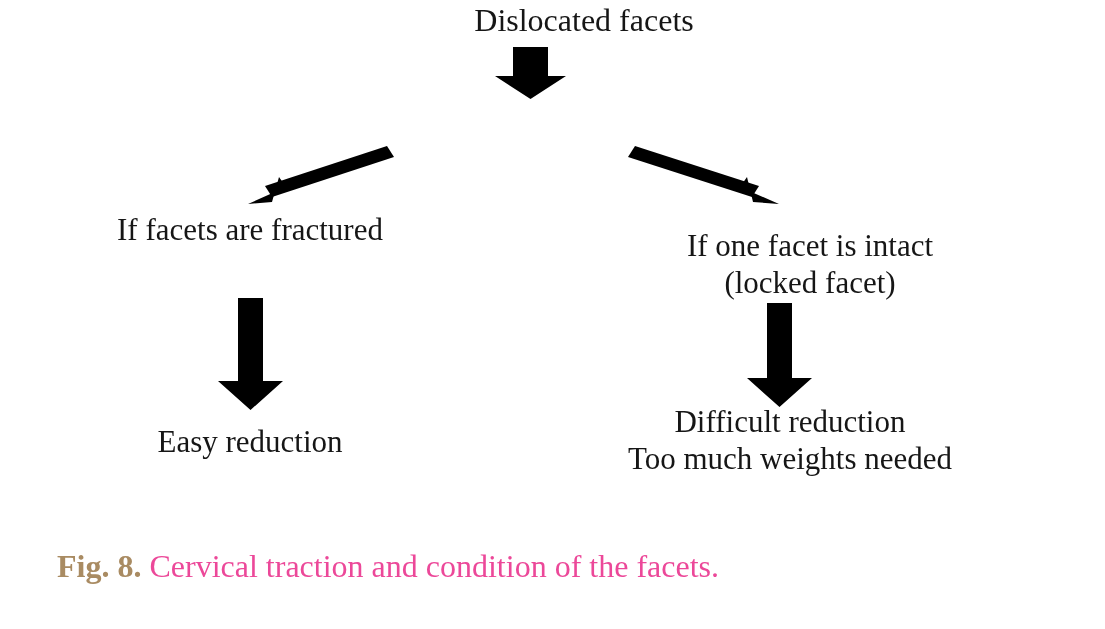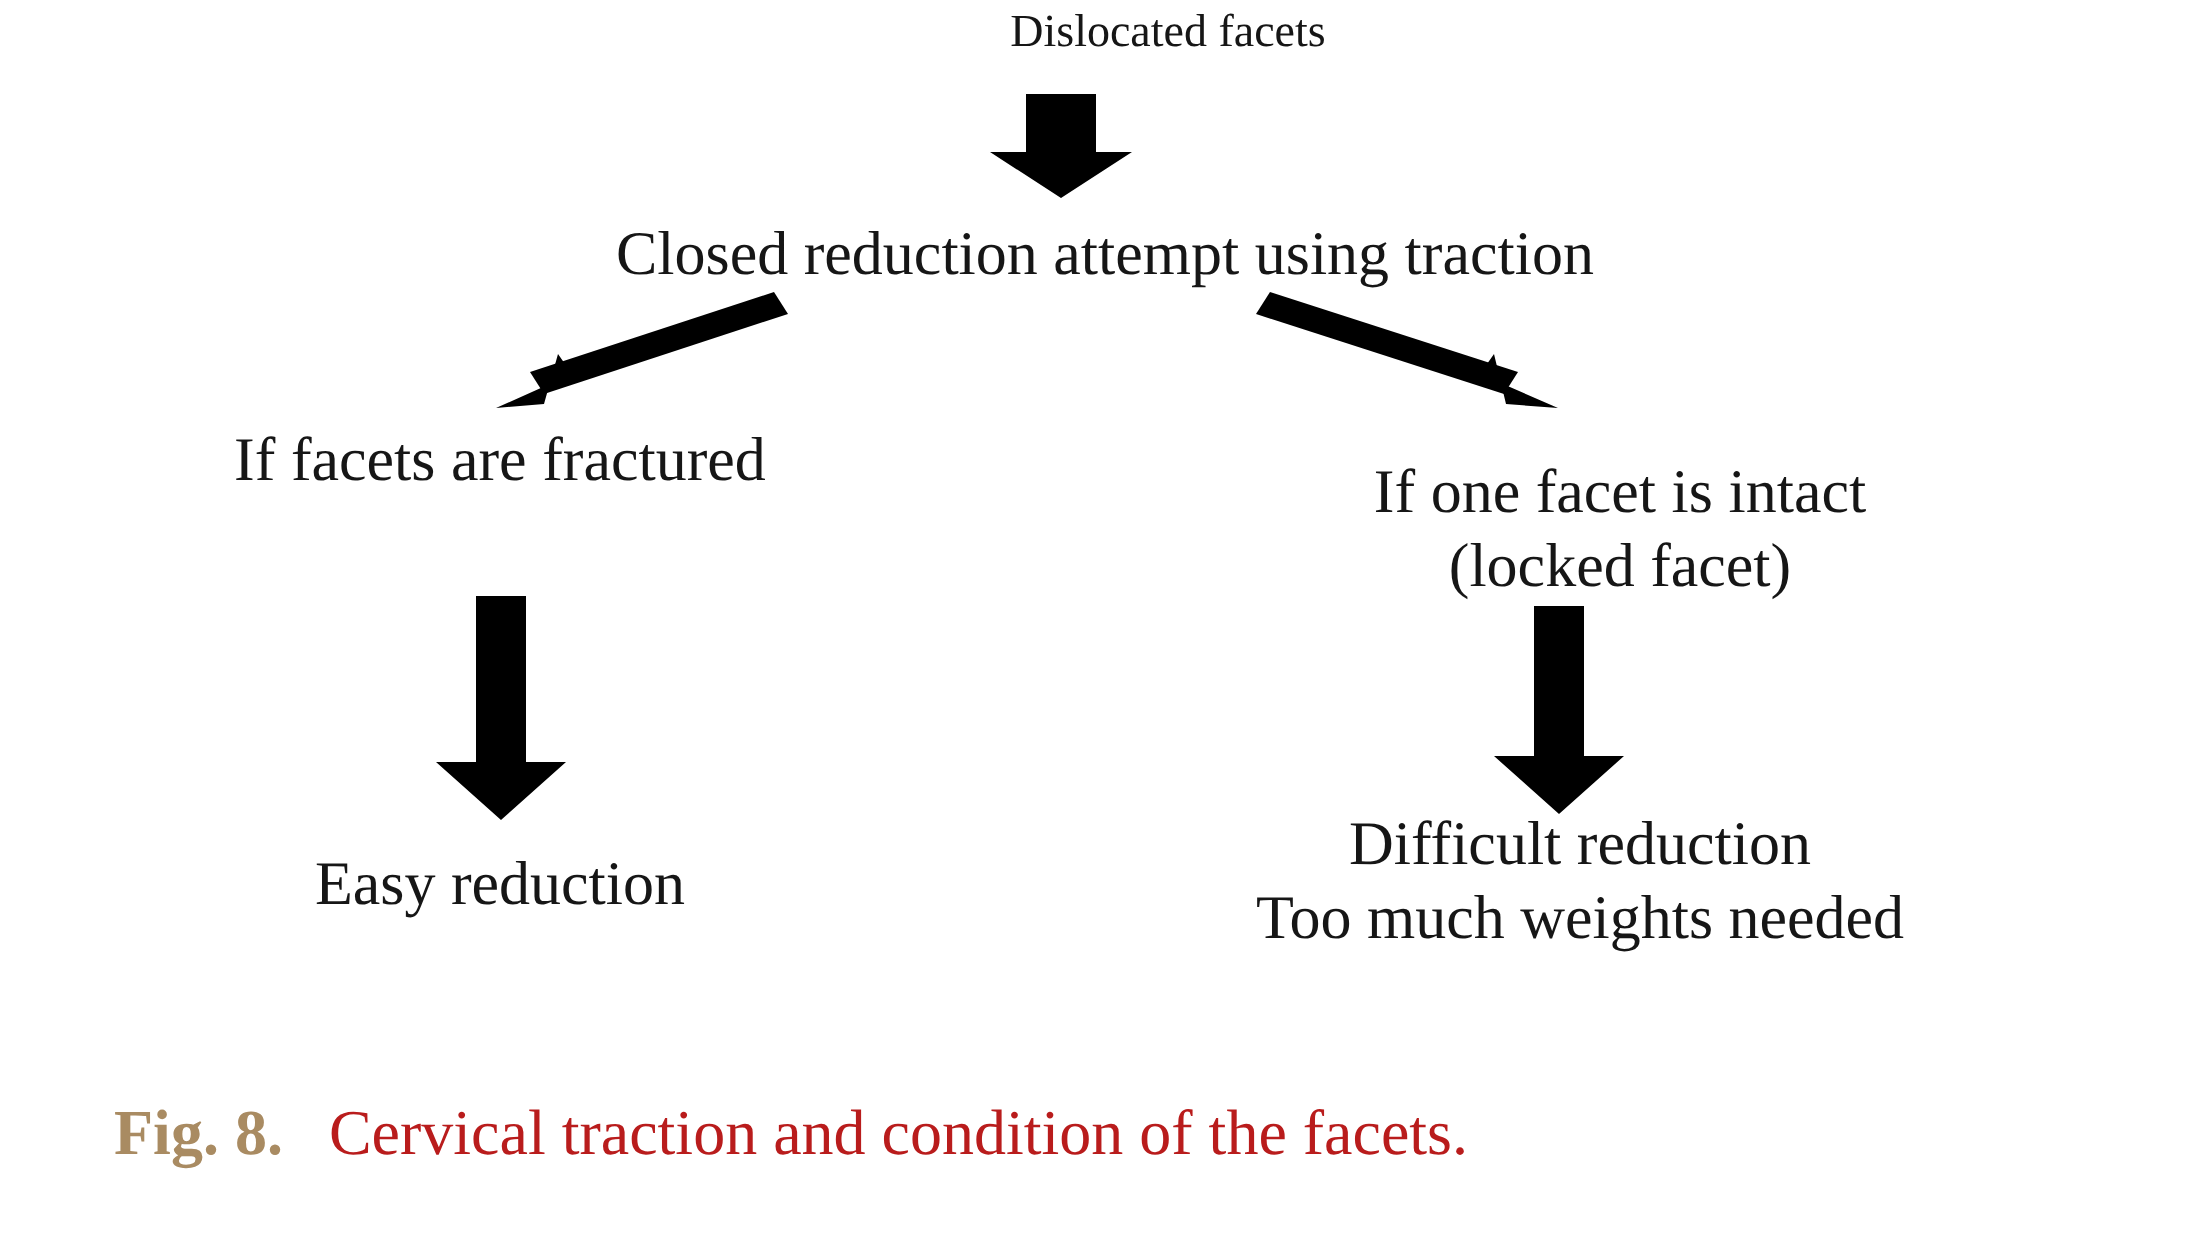--- a/index.html
+++ b/index.html
@@ -25,21 +25,21 @@
     text-align: center;
     line-height: 1.18;
     white-space: nowrap;
     color: #161616;
   }
   .node .line {
     display: block;
   }
 
   
-  #node-root      { left: 16px;    right: 0;  top: 2px;   font-size: 23px; margin-left: 47px; }
+  #node-root      { left: 16px;    right: 0;  top: 2px;   font-size: 32px; margin-left: 47px; }
   #node-attempt   { left: 0;    right: 0;  top: 109px; font-size: 31px; }
   #node-fractured { left: 20px; width: 460px; top: 212px; font-size: 31px; }
   #node-intact    { left: 610px; width: 400px; top: 228px; font-size: 31px; }
   #node-easy      { left: 20px; width: 460px; top: 424px; font-size: 31px; }
   #node-difficult { left: 570px; width: 440px; top: 404px; font-size: 31px; }
 
   
   .arrows {
     position: absolute;
     left: 0;
@@ -56,22 +56,21 @@
     top: 546px;
     font-size: 32px;
     line-height: 1.25;
     white-space: nowrap;
   }
   #caption .figlabel {
     font-weight: bold;
     color: #a98b62;
   }
   #caption .captext {
-    color: #b91c1c;
-    margin-left: 15px;
+    color: #ec4899;
   }
 </style>
 </head>
 <body>
 
 <div class="canvas">
 
   <svg class="arrows" viewBox="0 0 1105 629">
 
     <polygon fill="#000000" points="513,47 548,47 548,76 566,76 530.5,99 495,76 513,76"></polygon>
@@ -88,23 +87,20 @@
 
     <polygon fill="#000000" points="238,298 263,298 263,381 283,381 250.5,410 218,381 238,381"></polygon>
 
     <polygon fill="#000000" points="767,303 792,303 792,378 812,378 779.5,407 747,378 767,378"></polygon>
   </svg>
 
   <div class="node" id="node-root">
     <span class="line">Dislocated facets</span>
   </div>
 
-  <div class="node" id="node-attempt">
-    <span class="line">Closed reduction attempt using traction</span>
-  </div>
 
   <div class="node" id="node-fractured">
     <span class="line">If facets are fractured</span>
   </div>
 
   <div class="node" id="node-intact">
     <span class="line">If one facet is intact</span>
     <span class="line">(locked facet)</span>
   </div>
 

